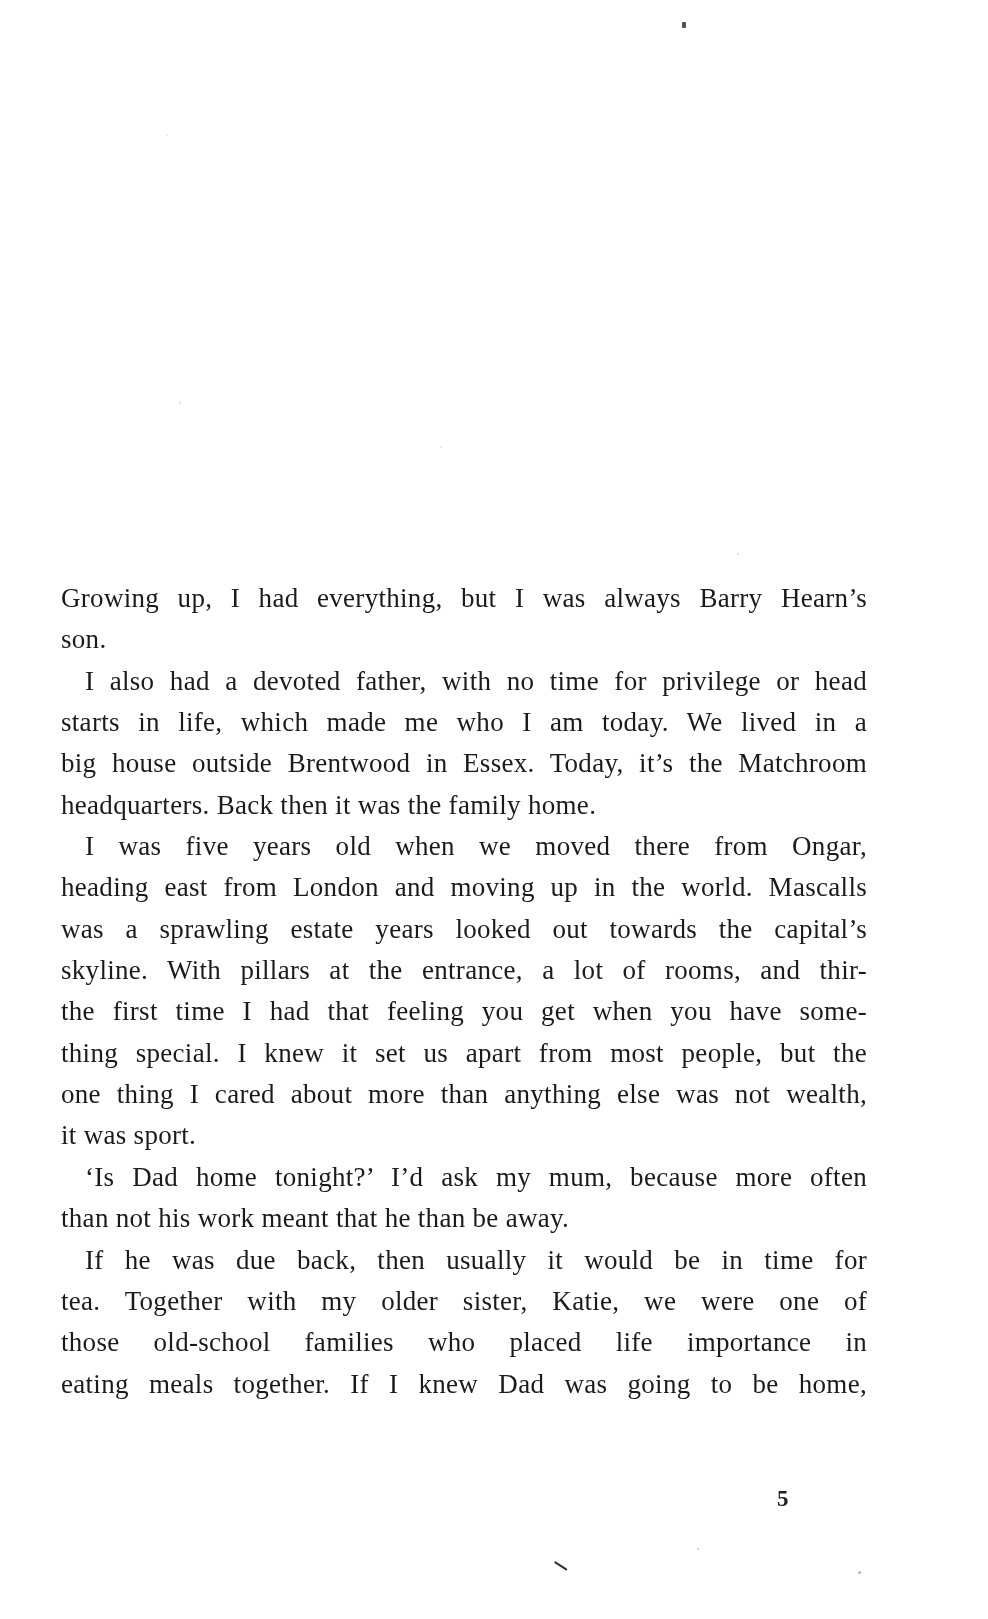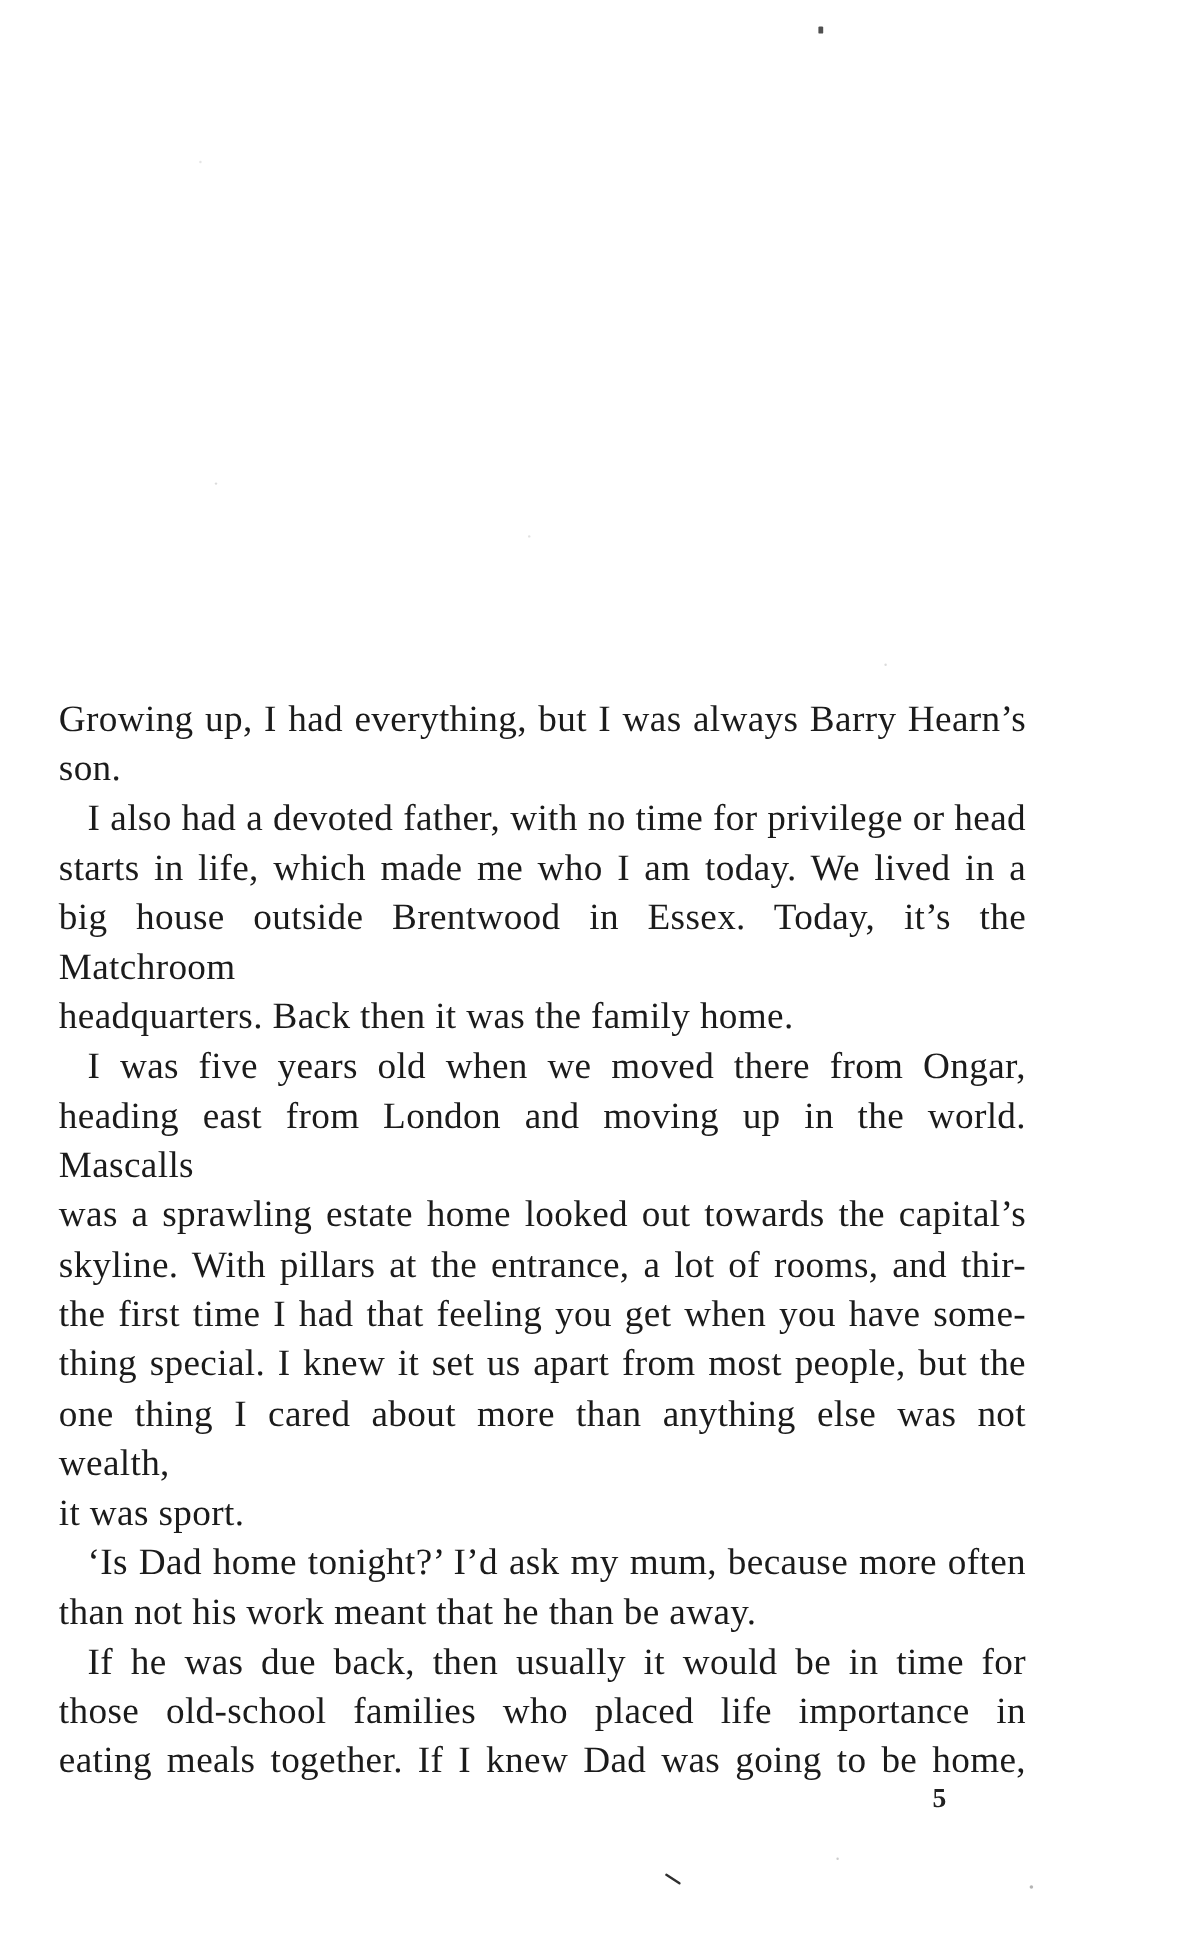--- a/index.html
+++ b/index.html
@@ -10,23 +10,23 @@
     position: relative;
     overflow: hidden;
     font-family: "Liberation Serif", "DejaVu Serif", serif;
   }
   .page {
     position: absolute; inset: 0;
     background: #ffffff;
   }
   .text-block {
     position: absolute;
-    left: 49px; top: 578px; width: 806px;
+    left: 61px; top: 578px; width: 806px;
     color: #1b1b1b;
-    font-size: 31px;
+    font-size: 27px;
     line-height: 41.35px;
     letter-spacing: 0.3px;
   }
   .para { margin: 0; padding: 0; }
   .line {
     display: block;
     text-align: justify;
     text-align-last: justify;
     white-space: normal;
   }
@@ -71,35 +71,36 @@
     <p class="para">
       <span class="line ind">I also had a devoted father, with no time for privilege or head</span>
       <span class="line">starts in life, which made me who I am today. We lived in a</span>
       <span class="line">big house outside Brentwood in Essex. Today, it’s the Matchroom</span>
       <span class="line rag">headquarters. Back then it was the family home.</span>
     </p>
 
     <p class="para">
       <span class="line ind">I was five years old when we moved there from Ongar,</span>
       <span class="line">heading east from London and moving up in the world. Mascalls</span>
-      <span class="line">was a sprawling estate home looked out towards the capital’s</span>
+      <span class="line">was a sprawling estate years looked out towards the capital’s</span>
       <span class="line">skyline. With pillars at the entrance, a lot of rooms, and thir-</span>
       <span class="line">the first time I had that feeling you get when you have some-</span>
       <span class="line">thing special. I knew it set us apart from most people, but the</span>
       <span class="line">one thing I cared about more than anything else was not wealth,</span>
       <span class="line rag">it was sport.</span>
     </p>
 
     <p class="para">
       <span class="line ind">‘Is Dad home tonight?’ I’d ask my mum, because more often</span>
       <span class="line rag">than not his work meant that he than be away.</span>
     </p>
 
     <p class="para">
       <span class="line ind">If he was due back, then usually it would be in time for</span>
+      <span class="line">tea. Together with my older sister, Katie, we were one of</span>
       <span class="line">those old-school families who placed life importance in</span>
       <span class="line">eating meals together. If I knew Dad was going to be home,</span>
     </p>
 
   </div>
 
   <div class="folio">5</div>
 
   <div class="artifact dot-top"></div>
   <div class="artifact pen-mark"></div>

